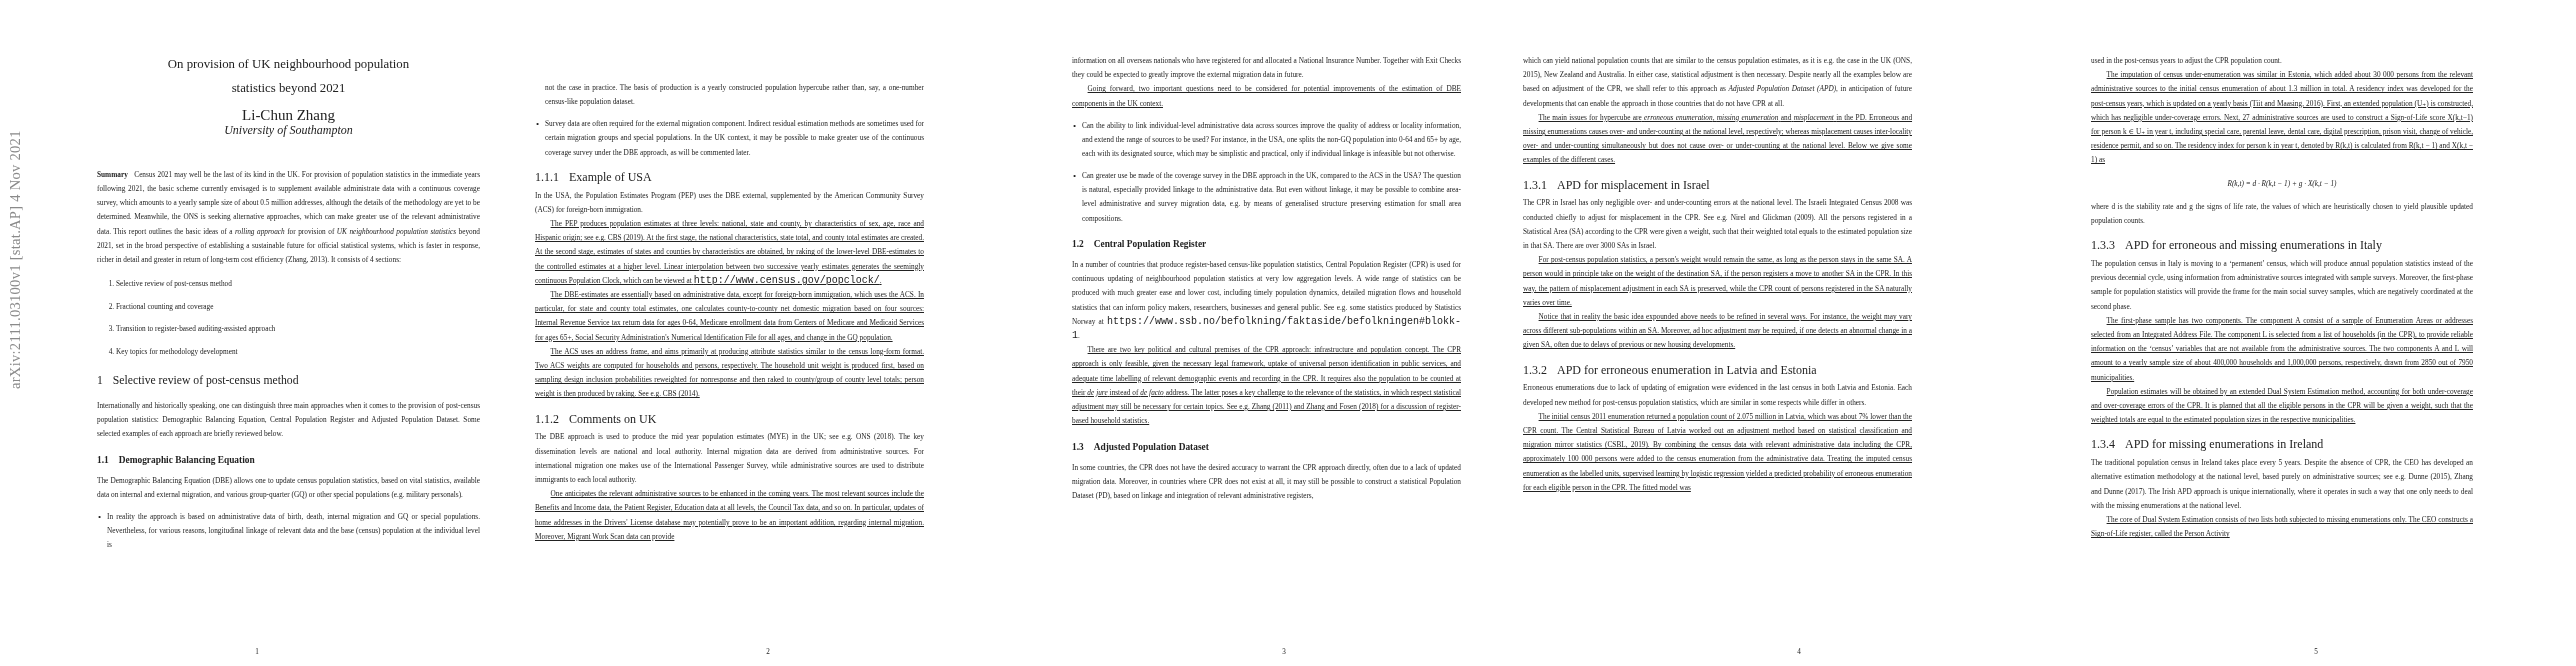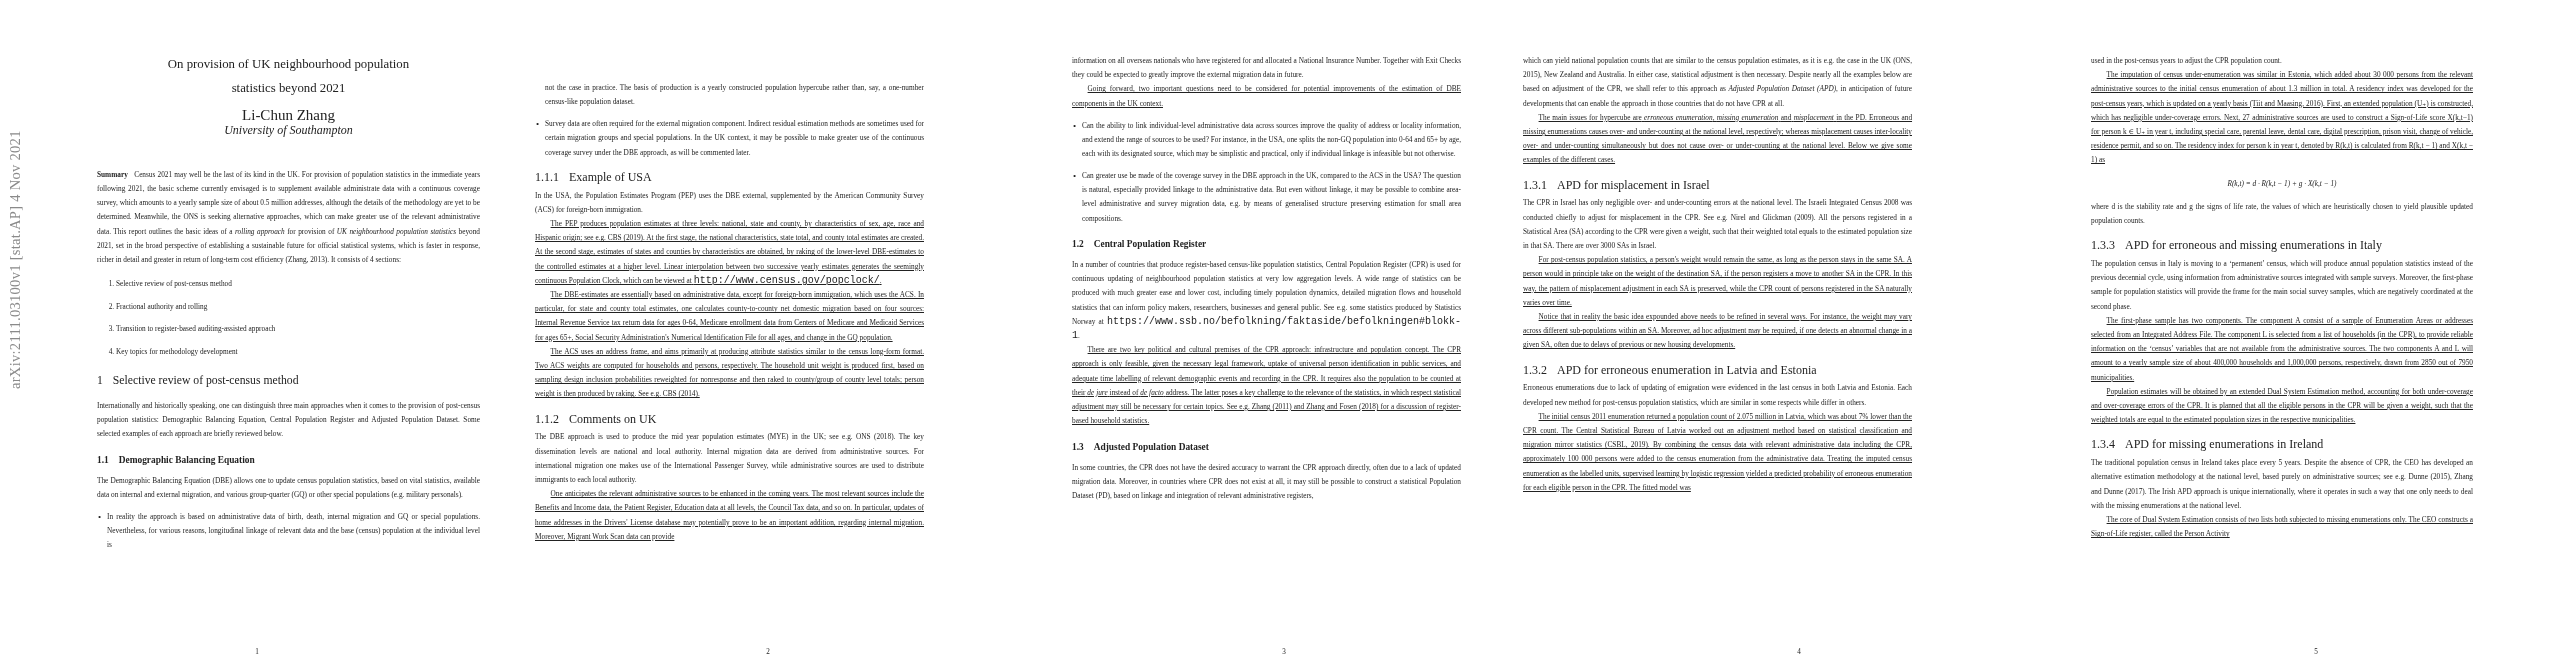--- a/index.html
+++ b/index.html
@@ -51,21 +51,21 @@
     <p class="summary">
       <b>Summary</b>&nbsp;&nbsp;
       <span>Census 2021 may well be the last of its kind in the UK. For provision of population statistics in the immediate years following 2021, the basic scheme currently envisaged is to supplement available administrate data with a continuous coverage survey, which amounts to a yearly sample size of about 0.5 million addresses, although the details of the methodology are yet to be determined. Meanwhile, the ONS is seeking alternative approaches, which can make greater use of the relevant administrative data. This report outlines the basic ideas of a</span>
       <em>rolling approach</em>
       <span>for provision of</span>
       <em>UK neighbourhood population statistics</em>
       <span>beyond 2021, set in the broad perspective of establishing a sustainable future for official statistical systems, which is faster in response, richer in detail and greater in return of long-term cost efficiency (Zhang, 2013). It consists of 4 sections:</span>
     </p>
     <ol class="toc">
       <li>Selective review of post-census method</li>
-      <li>Fractional authority and rolling</li>
+      <li>Fractional counting and coverage</li>
       <li>Transition to register-based auditing-assisted approach</li>
       <li>Key topics for methodology development</li>
     </ol>
     <h1 class="sec">
       <span class="num">1</span><span>Selective review of post-census method</span>
     </h1>
     <p>Internationally and historically speaking, one can distinguish three main approaches when it comes to the provision of post-census population statistics: Demographic Balancing Equation, Central Population Register and Adjusted Population Dataset. Some selected examples of each approach are briefly reviewed below.</p>
     <h2 class="sub">
       <span class="num">1.1</span><span>Demographic Balancing Equation</span>
     </h2>

